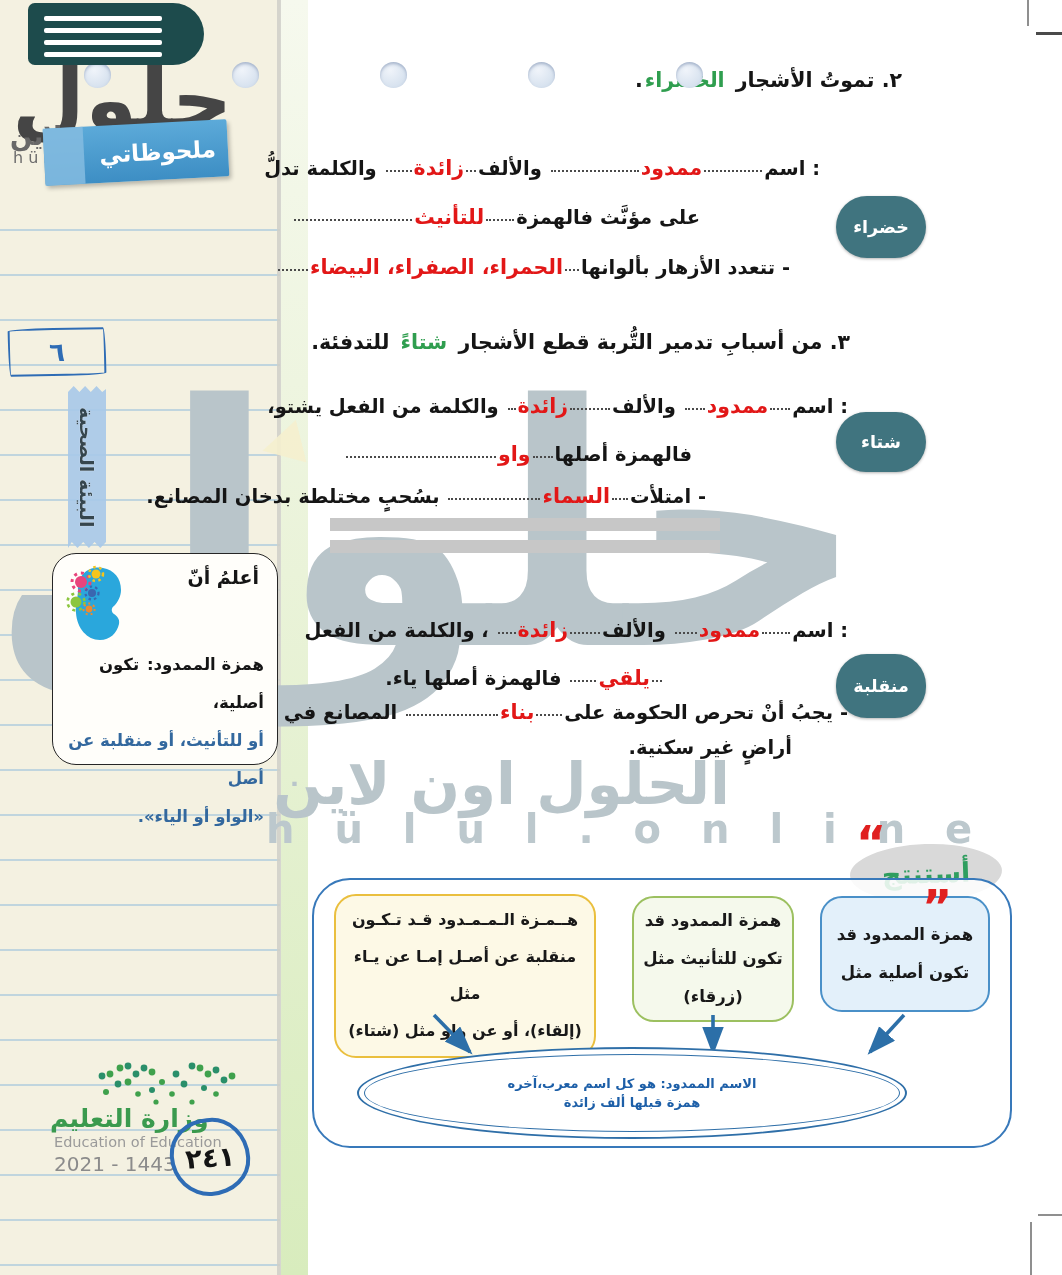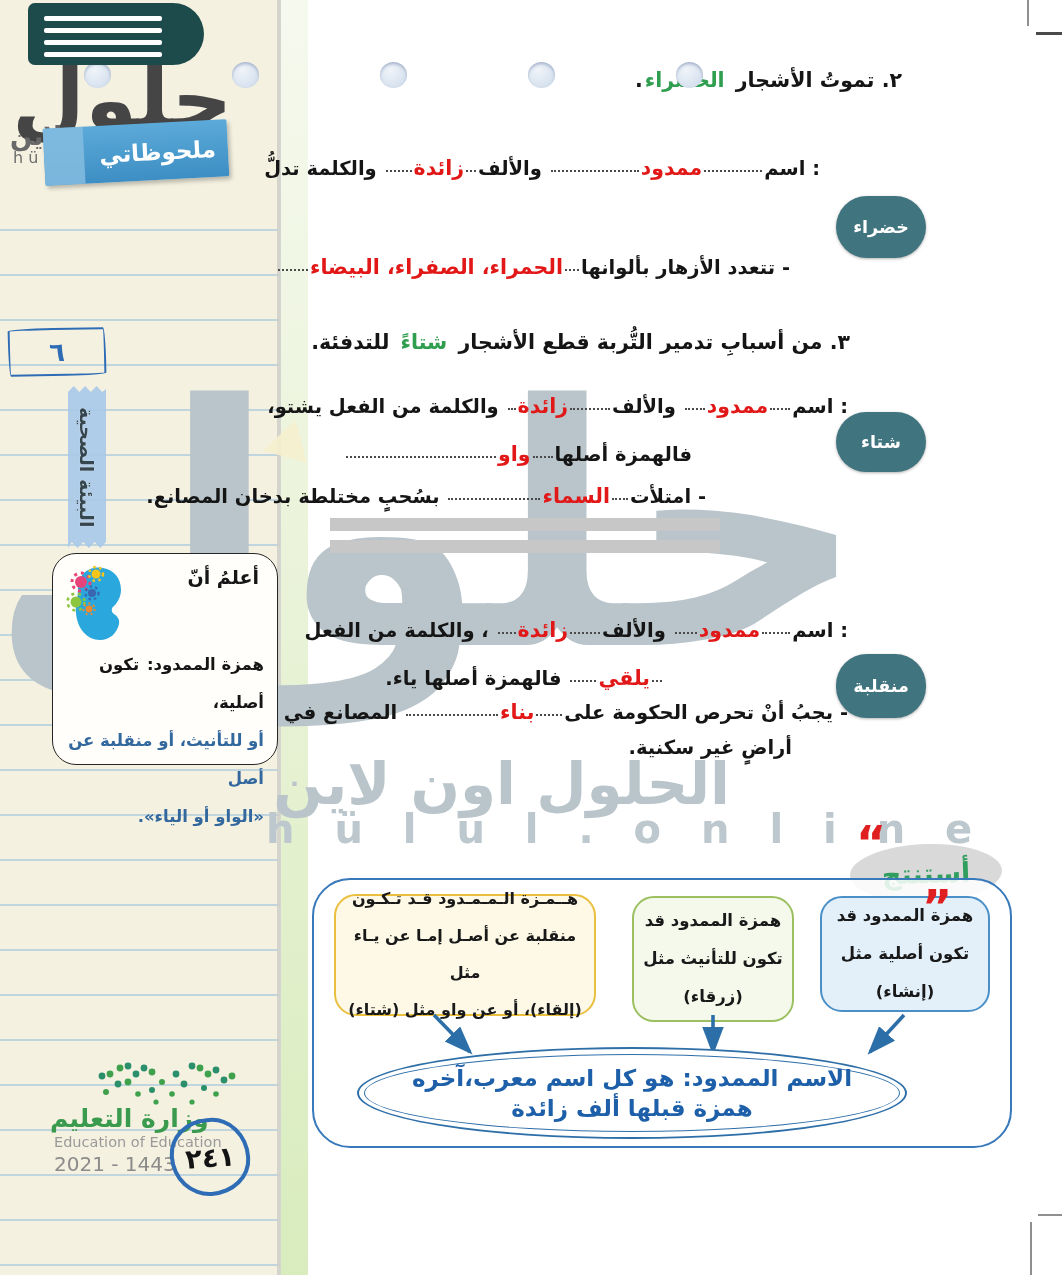--- a/index.html
+++ b/index.html
@@ -90,26 +90,26 @@
   .cloud{left:850px;top:844px;width:152px;height:58px;background:#d9d9d9;border-radius:50%;z-index:2;
     display:flex;align-items:center;justify-content:center;transform:rotate(-2deg)}
   .cloud-label{color:#2f9e5f;font-size:27px;font-weight:bold;direction:rtl}
   .rquote{position:absolute;color:#e02020;font-size:46px;font-weight:bold;z-index:3;line-height:1}
   .map{left:312px;top:878px;width:700px;height:270px;border:2.6px solid #3879ba;border-radius:38px;
     background:rgba(255,255,255,.85);z-index:2}
   .cbox{position:absolute;border-radius:22px;direction:rtl;text-align:center;font-weight:bold;
     font-size:16.5px;color:#191919;display:flex;flex-direction:column;justify-content:center;line-height:2.3}
   .cbox-blue{left:506px;top:16px;width:170px;height:116px;background:#e3f0fa;border:2px solid #4a90c8}
   .cbox-green{left:318px;top:16px;width:162px;height:126px;background:#f5f9ec;border:2px solid #9cc060}
-  .cbox-yellow{left:20px;top:14px;width:262px;height:122px;background:#fdf9e6;border:2px solid #eabf3e;font-size:16px}
+  .cbox-yellow{left:20px;top:14px;width:262px;height:164px;background:#fdf9e6;border:2px solid #eabf3e;font-size:16px}
   .map-ellipse{position:absolute;left:43px;top:167px;width:550px;height:92px;border:2px solid #2f6fa8;
     border-radius:50%;background:#fff;display:flex;flex-direction:column;align-items:center;
     justify-content:center;gap:4px}
   .map-ellipse::before{content:"";position:absolute;inset:5px;border:1.4px solid #2f6fa8;border-radius:50%}
-  .def-line{direction:rtl;font-size:23px;font-weight:bold;color:#1d5fa8;white-space:nowrap;z-index:1}
+  .def-line{direction:rtl;font-size:13px;font-weight:bold;color:#1d5fa8;white-space:nowrap;z-index:1}
 
   
   .mark{background:#8f8f8f;z-index:6}
 </style>
 </head>
 <body>
 
 <div id="page">
 
   <div class="abs sidebar"></div>
@@ -213,20 +213,23 @@
   <div class="abs q" style="right:158px;top:68px">
     <span class="seg">٢. تموتُ الأشجار</span>
     <span class="seg green">الخضراء</span><span>.</span>
   </div>
   <div class="abs tag" style="top:196px;height:62px">خضراء</div>
   <div class="abs ln" style="right:240px;top:156px">
     <span class="seg">: اسم</span><span class="blank" style="width:58px"></span><span class="ans">ممدود</span><span class="blank" style="width:88px"></span>
     <span class="seg">والألف</span><span class="blank" style="width:10px"></span><span class="ans">زائدة</span><span class="blank" style="width:26px"></span>
     <span class="seg">والكلمة تدلُّ</span>
   </div>
+  <div class="abs ln" style="right:360px;top:205px">
+    <span class="seg">على مؤنَّث فالهمزة</span><span class="blank" style="width:28px"></span><span class="ans">للتأنيث</span><span class="blank" style="width:118px"></span>
+  </div>
   <div class="abs ln" style="right:270px;top:255px">
     <span class="seg">- تتعدد الأزهار بألوانها</span><span class="blank" style="width:14px"></span><span class="ans">الحمراء، الصفراء، البيضاء</span><span class="blank" style="width:30px"></span>
   </div>
 
   <div class="abs q" style="right:210px;top:330px">
     <span class="seg">٣. من أسبابِ تدمير التُّربة قطع الأشجار</span>
     <span class="seg green">شتاءً</span>
     <span class="seg">للتدفئة.</span>
   </div>
   <div class="abs tag" style="top:412px;height:60px">شتاء</div>
@@ -266,21 +269,20 @@
   <div class="abs cloud">
     <span class="cloud-label">أستنتج</span>
   </div>
   <span class="rquote" style="left:856px;top:820px">“</span>
   <span class="rquote" style="left:922px;top:884px">”</span>
 
   <div class="abs map">
     <div class="cbox cbox-blue">
       <span>همزة الممدود قد</span>
       <span>تكون أصلية مثل</span>
-      <span>(إنشاء)</span>
     </div>
     <div class="cbox cbox-green">
       <span>همزة الممدود قد</span>
       <span>تكون للتأنيث مثل</span>
       <span>(زرقاء)</span>
     </div>
     <div class="cbox cbox-yellow">
       <span>هــمـزة الـمـمـدود قـد تـكـون</span>
       <span>منقلبة عن أصـل إمـا عن يـاء مثل</span>
       <span>(إلقاء)، أو عن واو مثل (شتاء)</span>

